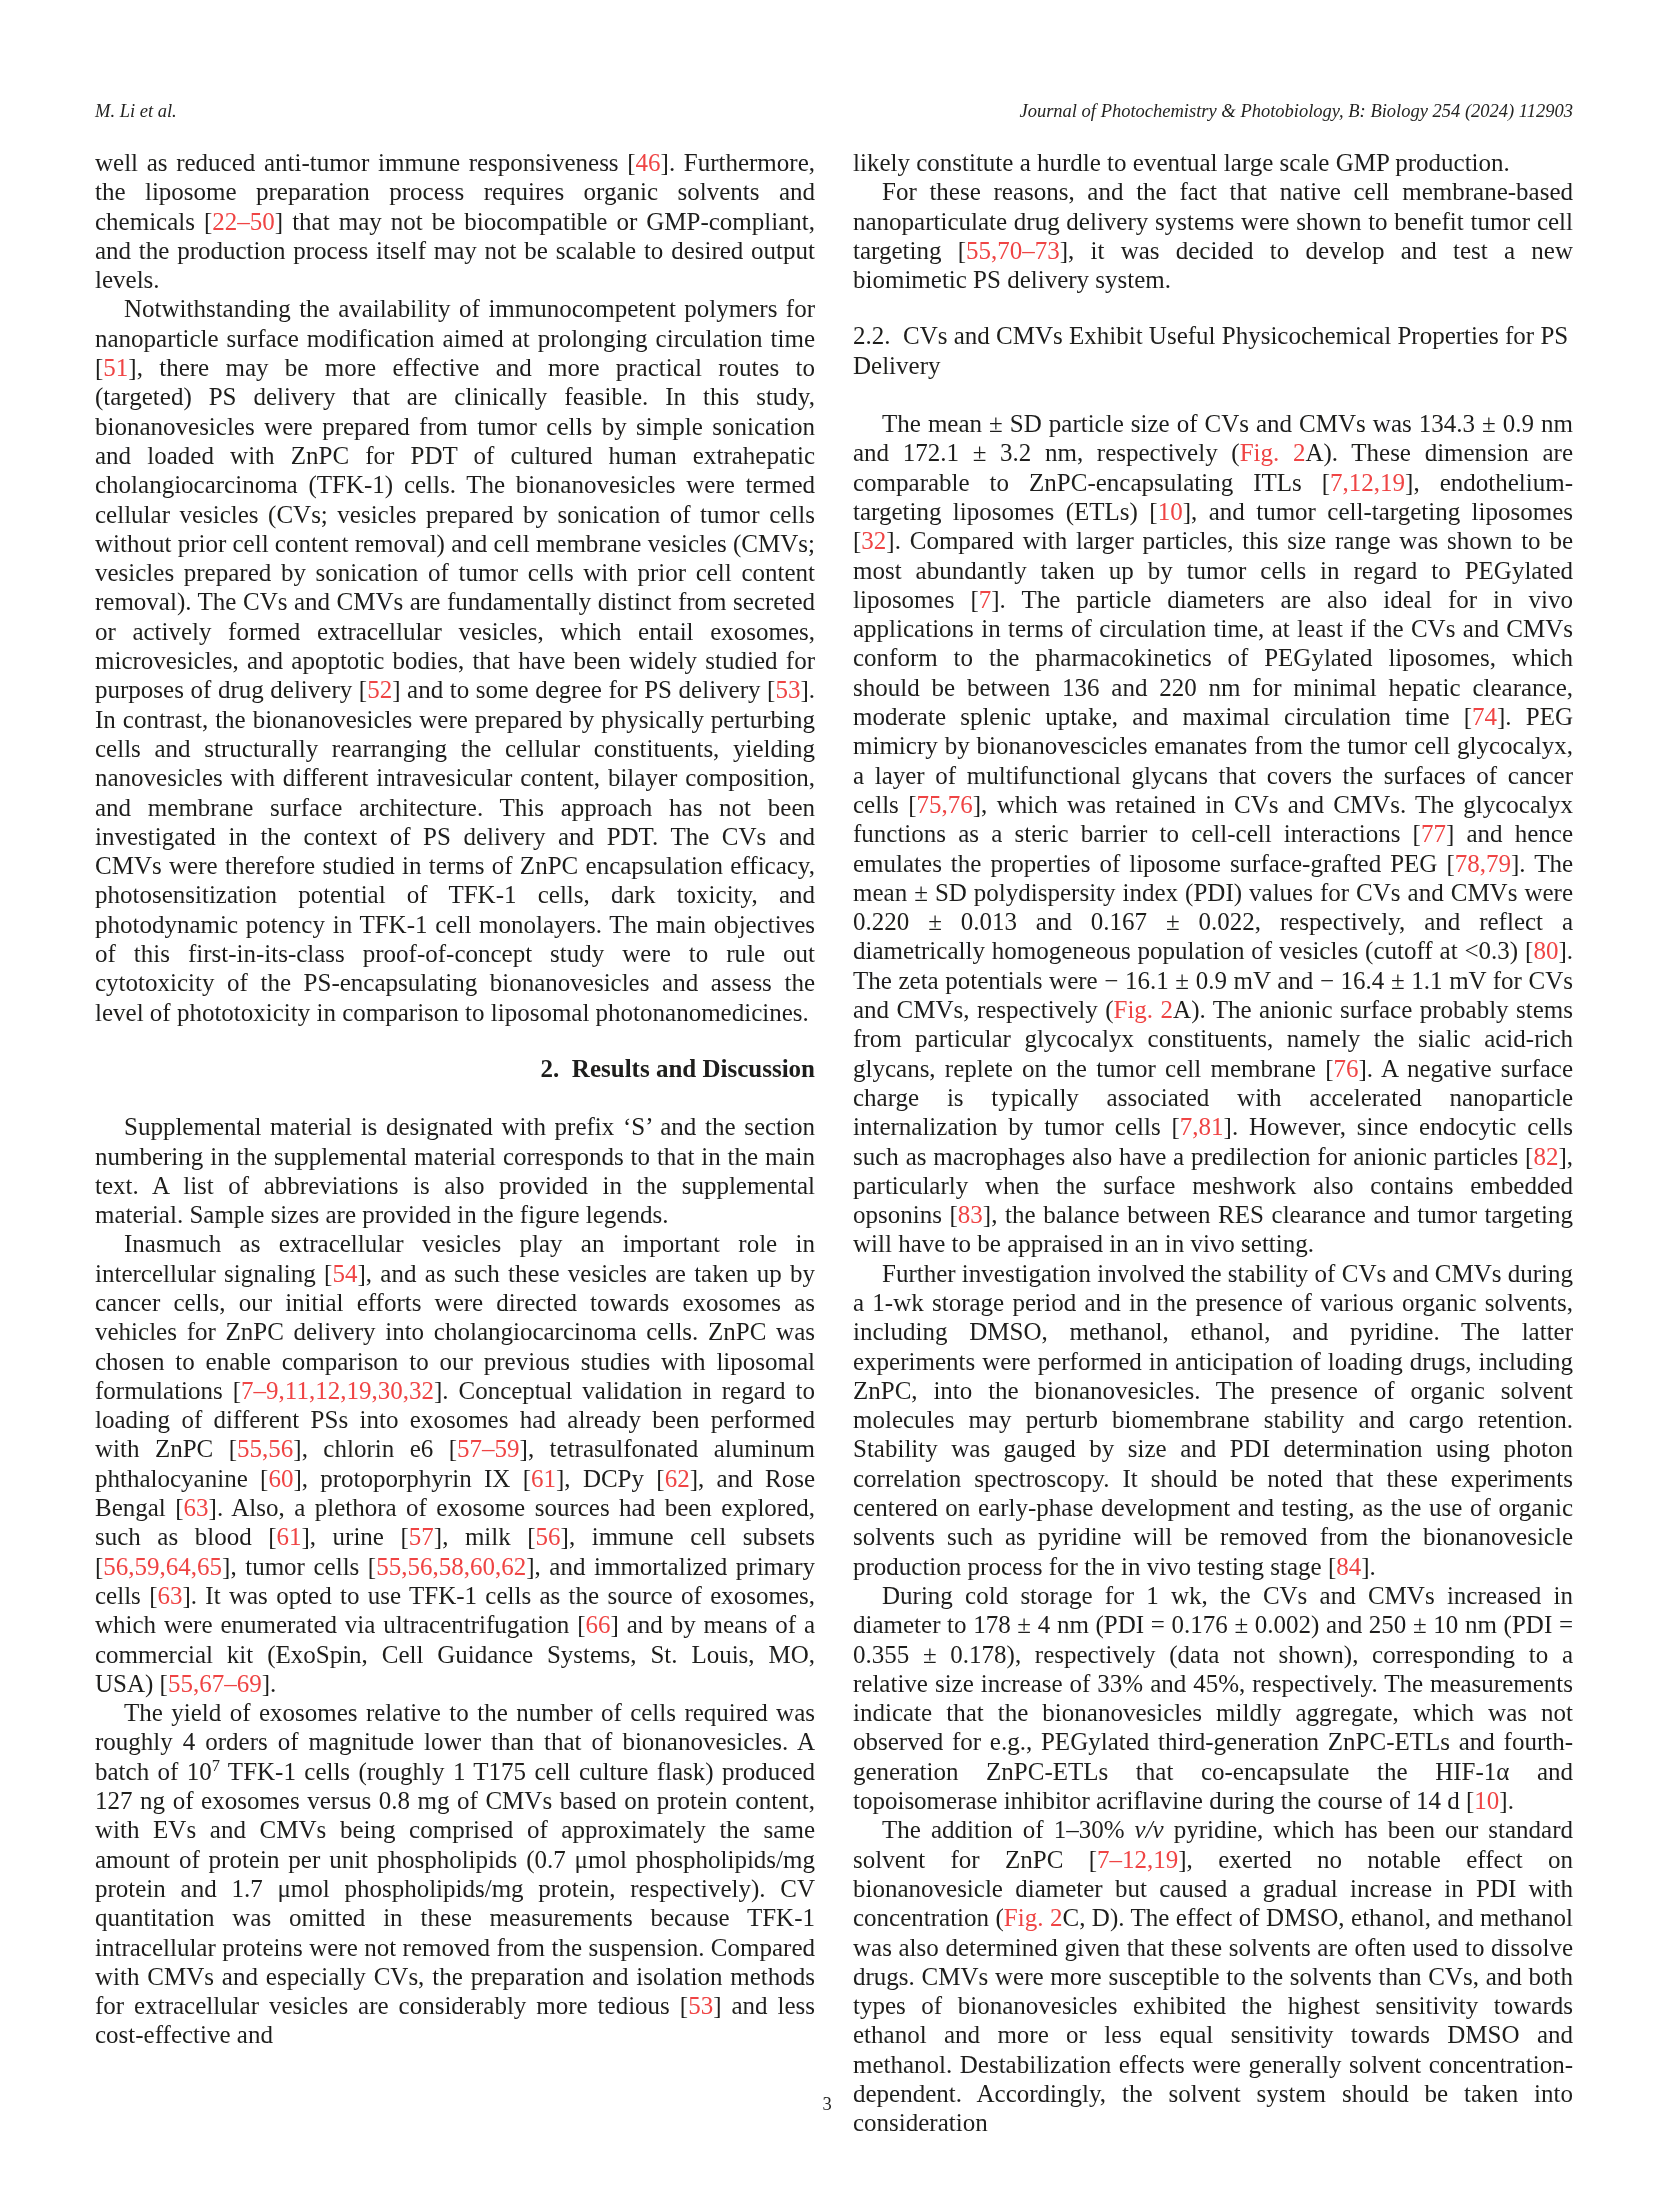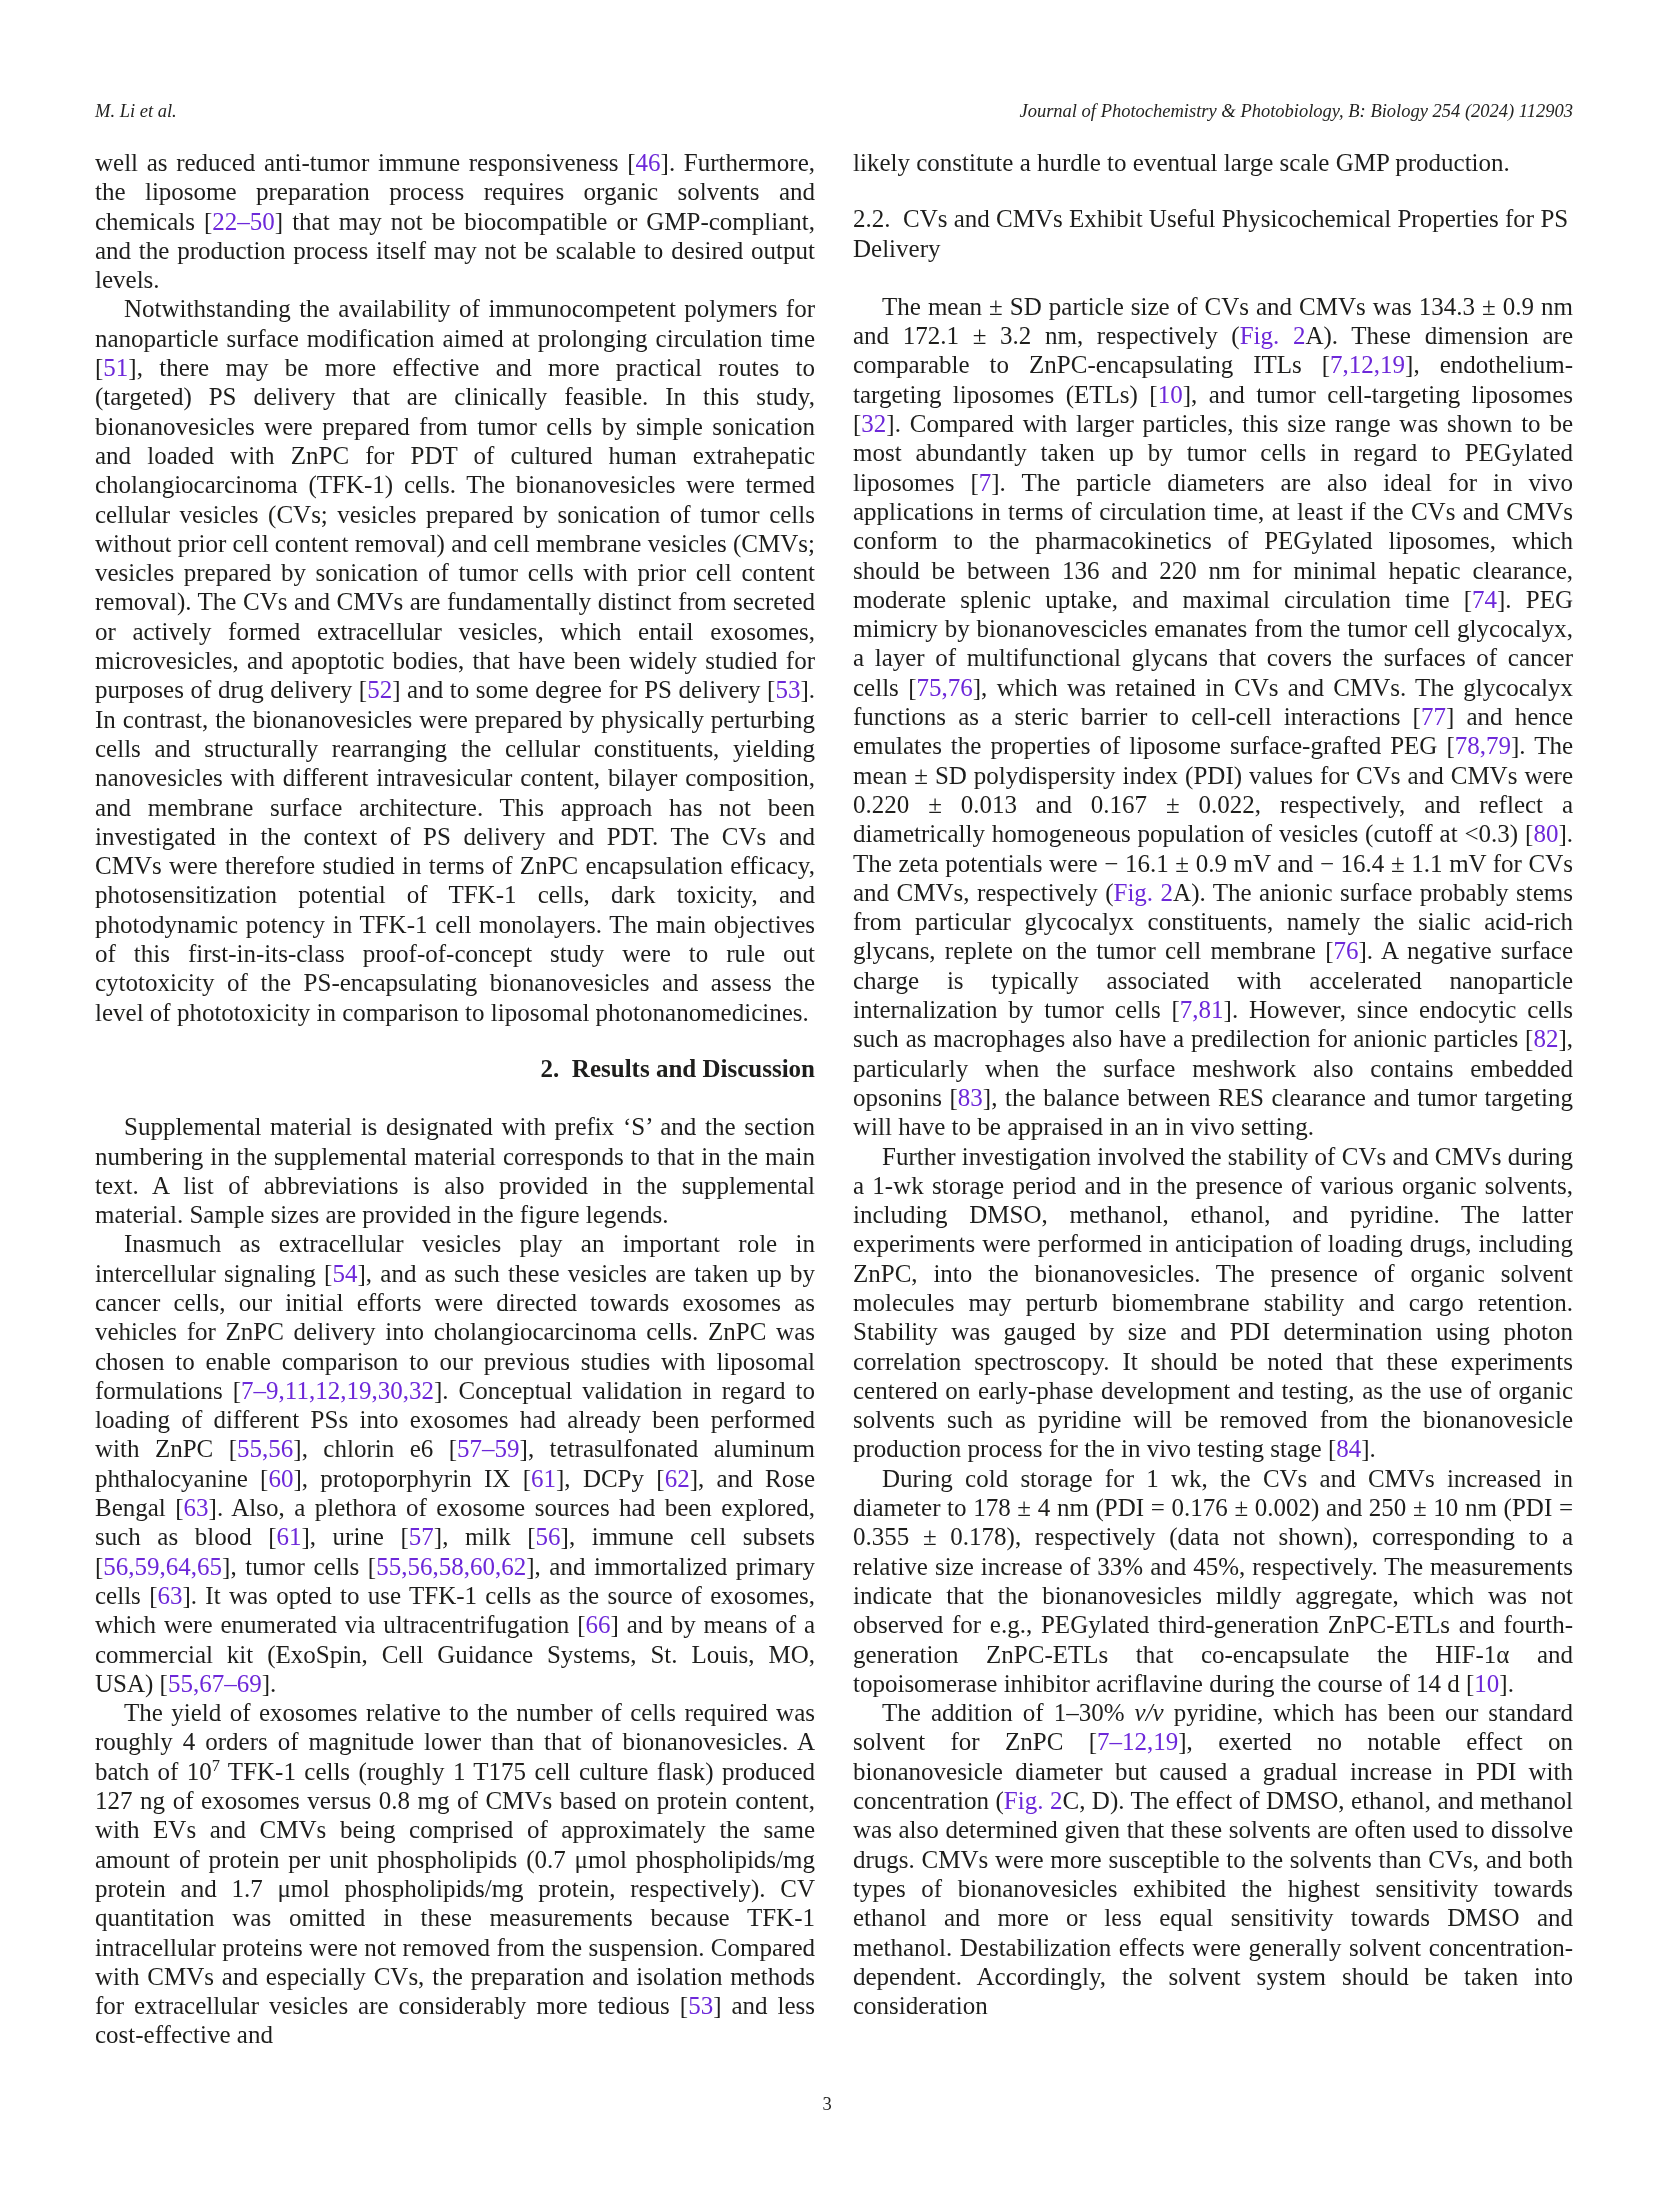--- a/index.html
+++ b/index.html
@@ -20,21 +20,21 @@
   .col-left  { left:95px; }
   .col-right { left:853px; }
   .para { margin:0; }
   .para.indent { text-indent:29px; }
   .h-sec {
     font-weight:bold; margin:27px 0 29px; text-align:right; white-space:pre-wrap;
   }
   .h-sub {
     margin:27px 0 29px; text-align:left; white-space:pre-wrap;
   }
-  .link { color:#6d28d9; cursor:pointer; }
+  .link { color:#ef4444; cursor:pointer; }
   sup { font-size:0.66em; line-height:0; }
   .page-footer {
     position:absolute; top:2094px; left:0; width:1654px;
     text-align:center; font-size:18.5px; color:#242422;
   }
 </style>
 </head>
 <body>
 
 <div class="page">
@@ -47,20 +47,21 @@
   <div class="col col-left">
       <p class="para">well as reduced anti-tumor immune responsiveness [<span class="link">46</span>]. Furthermore, the liposome preparation process requires organic solvents and chemicals [<span class="link">22–50</span>] that may not be biocompatible or GMP-compliant, and the production process itself may not be scalable to desired output levels.</p>
       <p class="para indent">Notwithstanding the availability of immunocompetent polymers for nanoparticle surface modification aimed at prolonging circulation time [<span class="link">51</span>], there may be more effective and more practical routes to (targeted) PS delivery that are clinically feasible. In this study, bionanovesicles were prepared from tumor cells by simple sonication and loaded with ZnPC for PDT of cultured human extrahepatic cholangiocarcinoma (TFK-1) cells. The bionanovesicles were termed cellular vesicles (CVs; vesicles prepared by sonication of tumor cells without prior cell content removal) and cell membrane vesicles (CMVs; vesicles prepared by sonication of tumor cells with prior cell content removal). The CVs and CMVs are fundamentally distinct from secreted or actively formed extracellular vesicles, which entail exosomes, microvesicles, and apoptotic bodies, that have been widely studied for purposes of drug delivery [<span class="link">52</span>] and to some degree for PS delivery [<span class="link">53</span>]. In contrast, the bionanovesicles were prepared by physically perturbing cells and structurally rearranging the cellular constituents, yielding nanovesicles with different intravesicular content, bilayer composition, and membrane surface architecture. This approach has not been investigated in the context of PS delivery and PDT. The CVs and CMVs were therefore studied in terms of ZnPC encapsulation efficacy, photosensitization potential of TFK-1 cells, dark toxicity, and photodynamic potency in TFK-1 cell monolayers. The main objectives of this first-in-its-class proof-of-concept study were to rule out cytotoxicity of the PS-encapsulating bionanovesicles and assess the level of phototoxicity in comparison to liposomal photonanomedicines.</p>
       <div class="h-sec">2.&nbsp;&nbsp;Results and Discussion</div>
       <p class="para indent">Supplemental material is designated with prefix ‘S’ and the section numbering in the supplemental material corresponds to that in the main text. A list of abbreviations is also provided in the supplemental material. Sample sizes are provided in the figure legends.</p>
       <p class="para indent">Inasmuch as extracellular vesicles play an important role in intercellular signaling [<span class="link">54</span>], and as such these vesicles are taken up by cancer cells, our initial efforts were directed towards exosomes as vehicles for ZnPC delivery into cholangiocarcinoma cells. ZnPC was chosen to enable comparison to our previous studies with liposomal formulations [<span class="link">7–9,11,12,19,30,32</span>]. Conceptual validation in regard to loading of different PSs into exosomes had already been performed with ZnPC [<span class="link">55,56</span>], chlorin e6 [<span class="link">57–59</span>], tetrasulfonated aluminum phthalocyanine [<span class="link">60</span>], protoporphyrin IX [<span class="link">61</span>], DCPy [<span class="link">62</span>], and Rose Bengal [<span class="link">63</span>]. Also, a plethora of exosome sources had been explored, such as blood [<span class="link">61</span>], urine [<span class="link">57</span>], milk [<span class="link">56</span>], immune cell subsets [<span class="link">56,59,64,65</span>], tumor cells [<span class="link">55,56,58,60,62</span>], and immortalized primary cells [<span class="link">63</span>]. It was opted to use TFK-1 cells as the source of exosomes, which were enumerated via ultracentrifugation [<span class="link">66</span>] and by means of a commercial kit (ExoSpin, Cell Guidance Systems, St. Louis, MO, USA) [<span class="link">55,67–69</span>].</p>
       <p class="para indent">The yield of exosomes relative to the number of cells required was roughly 4 orders of magnitude lower than that of bionanovesicles. A batch of 10<sup>7</sup> TFK-1 cells (roughly 1 T175 cell culture flask) produced 127 ng of exosomes versus 0.8 mg of CMVs based on protein content, with EVs and CMVs being comprised of approximately the same amount of protein per unit phospholipids (0.7 μmol phospholipids/mg protein and 1.7 μmol phospholipids/mg protein, respectively). CV quantitation was omitted in these measurements because TFK-1 intracellular proteins were not removed from the suspension. Compared with CMVs and especially CVs, the preparation and isolation methods for extracellular vesicles are considerably more tedious [<span class="link">53</span>] and less cost-effective and</p>
     </div>
   <div class="col col-right">
       <p class="para">likely constitute a hurdle to eventual large scale GMP production.</p>
+      <p class="para indent">For these reasons, and the fact that native cell membrane-based nanoparticulate drug delivery systems were shown to benefit tumor cell targeting [<span class="link">55,70–73</span>], it was decided to develop and test a new biomimetic PS delivery system.</p>
       <div class="h-sub">2.2.&nbsp;&nbsp;CVs and CMVs Exhibit Useful Physicochemical Properties for PS Delivery</div>
       <p class="para indent">The mean ± SD particle size of CVs and CMVs was 134.3 ± 0.9 nm and 172.1 ± 3.2 nm, respectively (<span class="link">Fig. 2</span>A). These dimension are comparable to ZnPC-encapsulating ITLs [<span class="link">7,12,19</span>], endothelium-targeting liposomes (ETLs) [<span class="link">10</span>], and tumor cell-targeting liposomes [<span class="link">32</span>]. Compared with larger particles, this size range was shown to be most abundantly taken up by tumor cells in regard to PEGylated liposomes [<span class="link">7</span>]. The particle diameters are also ideal for in vivo applications in terms of circulation time, at least if the CVs and CMVs conform to the pharmacokinetics of PEGylated liposomes, which should be between 136 and 220 nm for minimal hepatic clearance, moderate splenic uptake, and maximal circulation time [<span class="link">74</span>]. PEG mimicry by bionanovescicles emanates from the tumor cell glycocalyx, a layer of multifunctional glycans that covers the surfaces of cancer cells [<span class="link">75,76</span>], which was retained in CVs and CMVs. The glycocalyx functions as a steric barrier to cell-cell interactions [<span class="link">77</span>] and hence emulates the properties of liposome surface-grafted PEG [<span class="link">78,79</span>]. The mean ± SD polydispersity index (PDI) values for CVs and CMVs were 0.220 ± 0.013 and 0.167 ± 0.022, respectively, and reflect a diametrically homogeneous population of vesicles (cutoff at &lt;0.3) [<span class="link">80</span>]. The zeta potentials were − 16.1 ± 0.9 mV and − 16.4 ± 1.1 mV for CVs and CMVs, respectively (<span class="link">Fig. 2</span>A). The anionic surface probably stems from particular glycocalyx constituents, namely the sialic acid-rich glycans, replete on the tumor cell membrane [<span class="link">76</span>]. A negative surface charge is typically associated with accelerated nanoparticle internalization by tumor cells [<span class="link">7,81</span>]. However, since endocytic cells such as macrophages also have a predilection for anionic particles [<span class="link">82</span>], particularly when the surface meshwork also contains embedded opsonins [<span class="link">83</span>], the balance between RES clearance and tumor targeting will have to be appraised in an in vivo setting.</p>
       <p class="para indent">Further investigation involved the stability of CVs and CMVs during a 1-wk storage period and in the presence of various organic solvents, including DMSO, methanol, ethanol, and pyridine. The latter experiments were performed in anticipation of loading drugs, including ZnPC, into the bionanovesicles. The presence of organic solvent molecules may perturb biomembrane stability and cargo retention. Stability was gauged by size and PDI determination using photon correlation spectroscopy. It should be noted that these experiments centered on early-phase development and testing, as the use of organic solvents such as pyridine will be removed from the bionanovesicle production process for the in vivo testing stage [<span class="link">84</span>].</p>
       <p class="para indent">During cold storage for 1 wk, the CVs and CMVs increased in diameter to 178 ± 4 nm (PDI = 0.176 ± 0.002) and 250 ± 10 nm (PDI = 0.355 ± 0.178), respectively (data not shown), corresponding to a relative size increase of 33% and 45%, respectively. The measurements indicate that the bionanovesicles mildly aggregate, which was not observed for e.g., PEGylated third-generation ZnPC-ETLs and fourth-generation ZnPC-ETLs that co-encapsulate the HIF-1α and topoisomerase inhibitor acriflavine during the course of 14 d [<span class="link">10</span>].</p>
       <p class="para indent">The addition of 1–30% <i>v/v</i> pyridine, which has been our standard solvent for ZnPC [<span class="link">7–12,19</span>], exerted no notable effect on bionanovesicle diameter but caused a gradual increase in PDI with concentration (<span class="link">Fig. 2</span>C, D). The effect of DMSO, ethanol, and methanol was also determined given that these solvents are often used to dissolve drugs. CMVs were more susceptible to the solvents than CVs, and both types of bionanovesicles exhibited the highest sensitivity towards ethanol and more or less equal sensitivity towards DMSO and methanol. Destabilization effects were generally solvent concentration-dependent. Accordingly, the solvent system should be taken into consideration</p>
     </div>
 
   <div class="page-footer">
     <span>3</span>
   </div>

